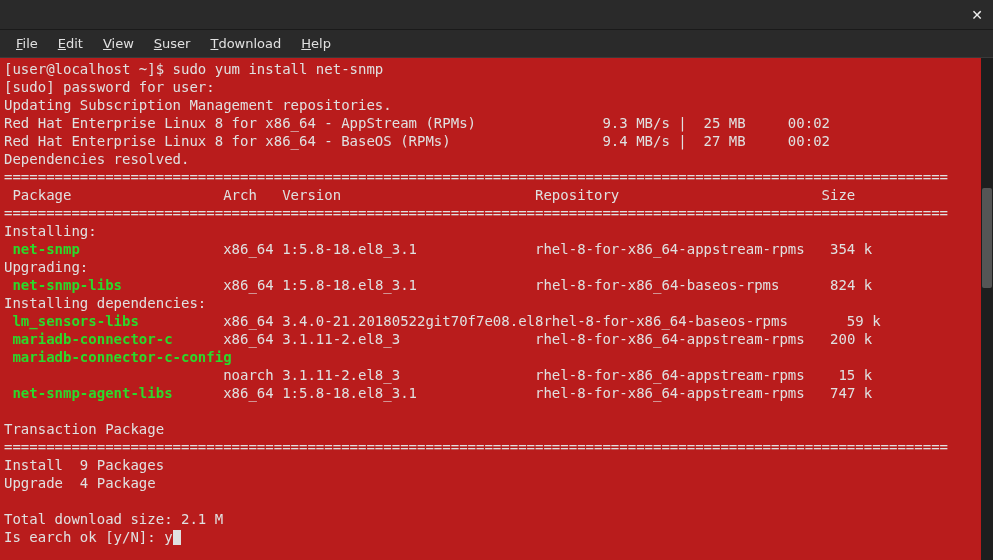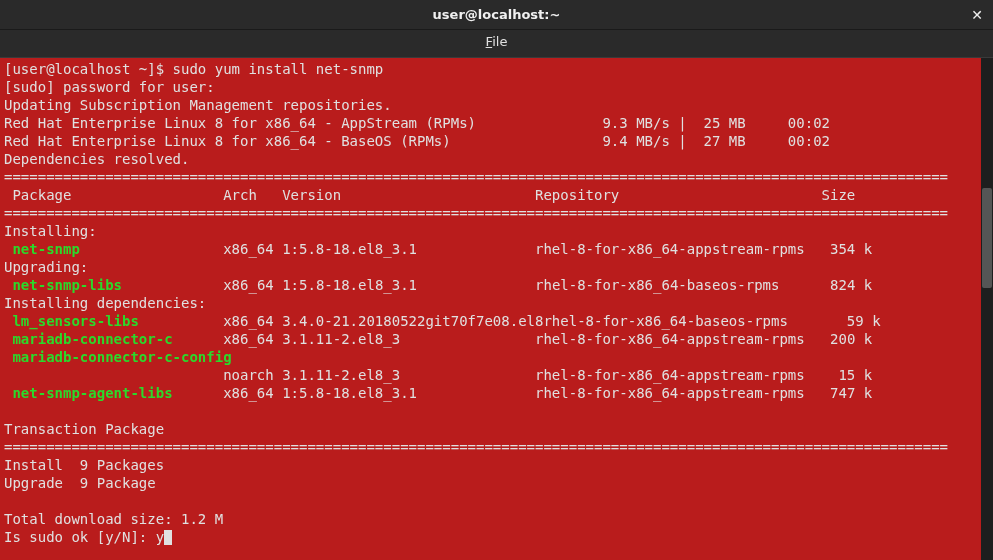--- a/index.html
+++ b/index.html
@@ -39,21 +39,20 @@
     .menubar {
       background: #2a2a2a;
       color: #e0e0e0;
       font-family: "DejaVu Sans", Arial, sans-serif;
       font-size: 13px;
       height: 28px;
       display: flex;
       align-items: center;
       padding: 0 6px;
       border-bottom: 1px solid #3a3a3a;
-      flex-direction: column;
     }
     .menu-item {
       padding: 4px 10px;
       cursor: pointer;
     }
     .menu-item .ul { text-decoration: underline; }
     .terminal {
       background: #b91c1c;
       color: #e0e0e0;
       padding: 2px 4px;
@@ -87,29 +86,28 @@
       width: 8px;
       height: 15px;
       background: #e0e0e0;
       vertical-align: text-bottom;
     }
   </style>
 </head>
 <body>
 
 <div class="titlebar">
-  <div class="titlebar-title">user@localhost:~</div>
   <div class="titlebar-close">✕</div>
 </div>
 
 <div class="menubar">
   <div class="menu-item"><span class="ul">F</span><span>ile</span></div>
   <div class="menu-item"><span class="ul">E</span><span>dit</span></div>
   <div class="menu-item"><span class="ul">V</span><span>iew</span></div>
-  <div class="menu-item"><span class="ul">S</span><span>earch</span></div>
+  <div class="menu-item"><span class="ul">S</span><span>user</span></div>
   <div class="menu-item"><span class="ul">T</span><span>download</span></div>
   <div class="menu-item"><span class="ul">H</span><span>elp</span></div>
 </div>
 
 <div class="terminal"><span>[user@localhost ~]$ </span><span>sudo yum install net-snmp</span>
 <span>[sudo] password for user:</span>
 <span>Updating Subscription Management repositories.</span>
 <span>Red Hat Enterprise Linux 8 for x86_64 - AppStream (RPMs)               9.3 MB/s |  25 MB     00:02</span>
 <span>Red Hat Enterprise Linux 8 for x86_64 - BaseOS (RPMs)                  9.4 MB/s |  27 MB     00:02</span>
 <span>Dependencies resolved.</span>
@@ -123,20 +121,20 @@
 <span>Installing dependencies:</span>
 <span><span class="green"> lm_sensors-libs</span>          x86_64 3.4.0-21.20180522git70f7e08.el8rhel-8-for-x86_64-baseos-rpms       59 k</span>
 <span><span class="green"> mariadb-connector-c</span>      x86_64 3.1.11-2.el8_3                rhel-8-for-x86_64-appstream-rpms   200 k</span>
 <span><span class="green"> mariadb-connector-c-config</span>
                           noarch 3.1.11-2.el8_3                rhel-8-for-x86_64-appstream-rpms    15 k</span>
 <span><span class="green"> net-snmp-agent-libs</span>      x86_64 1:5.8-18.el8_3.1              rhel-8-for-x86_64-appstream-rpms   747 k</span>
 
 <span>Transaction Package</span>
 <span>================================================================================================================</span>
 <span>Install  9 Packages</span>
-<span>Upgrade  9 Package</span>
+<span>Upgrade  4 Package</span>
 
-<span>Total download size: 1.2 M</span>
-<span>Is sudo ok [y/N]: </span><span>y</span><span class="cursor"></span></div>
+<span>Total download size: 2.1 M</span>
+<span>Is earch ok [y/N]: </span><span>y</span><span class="cursor"></span></div>
 
 <div class="scrollbar">
   <div class="scrollbar-thumb"></div>
 </div>
 
 </body></html>

